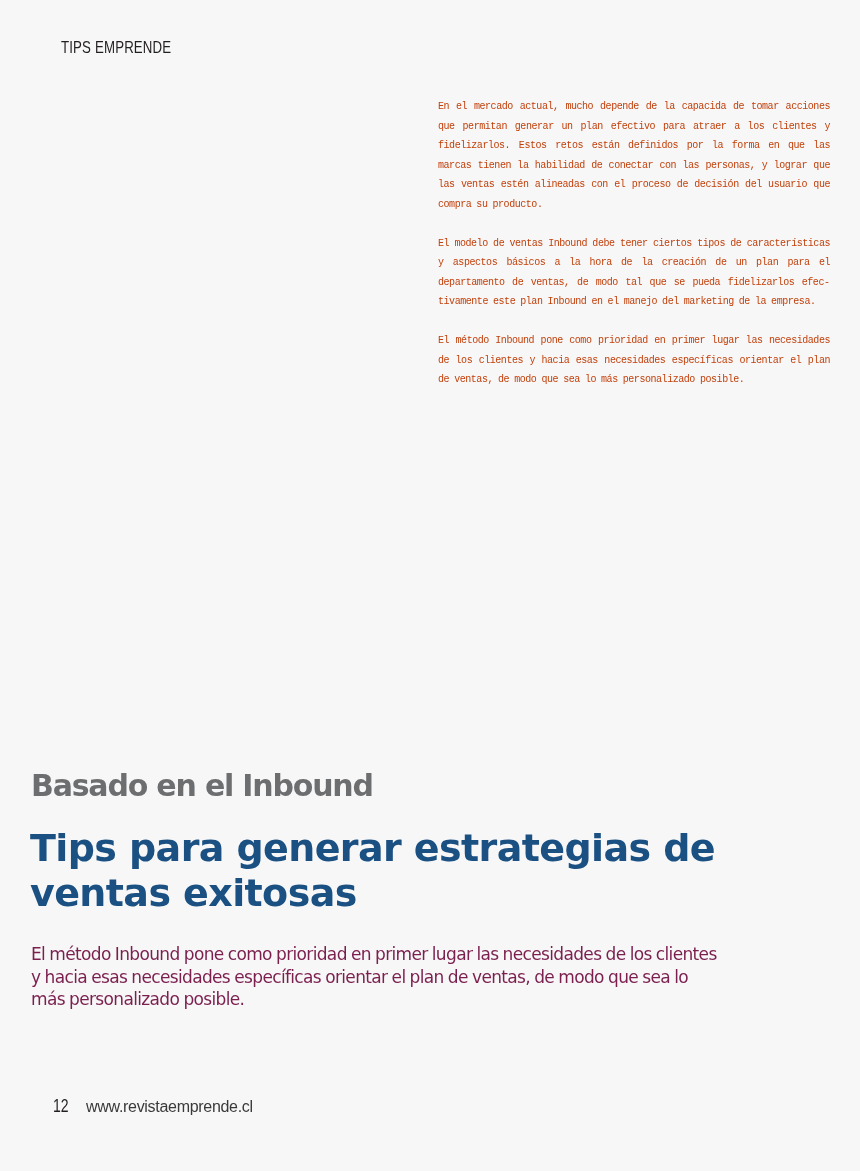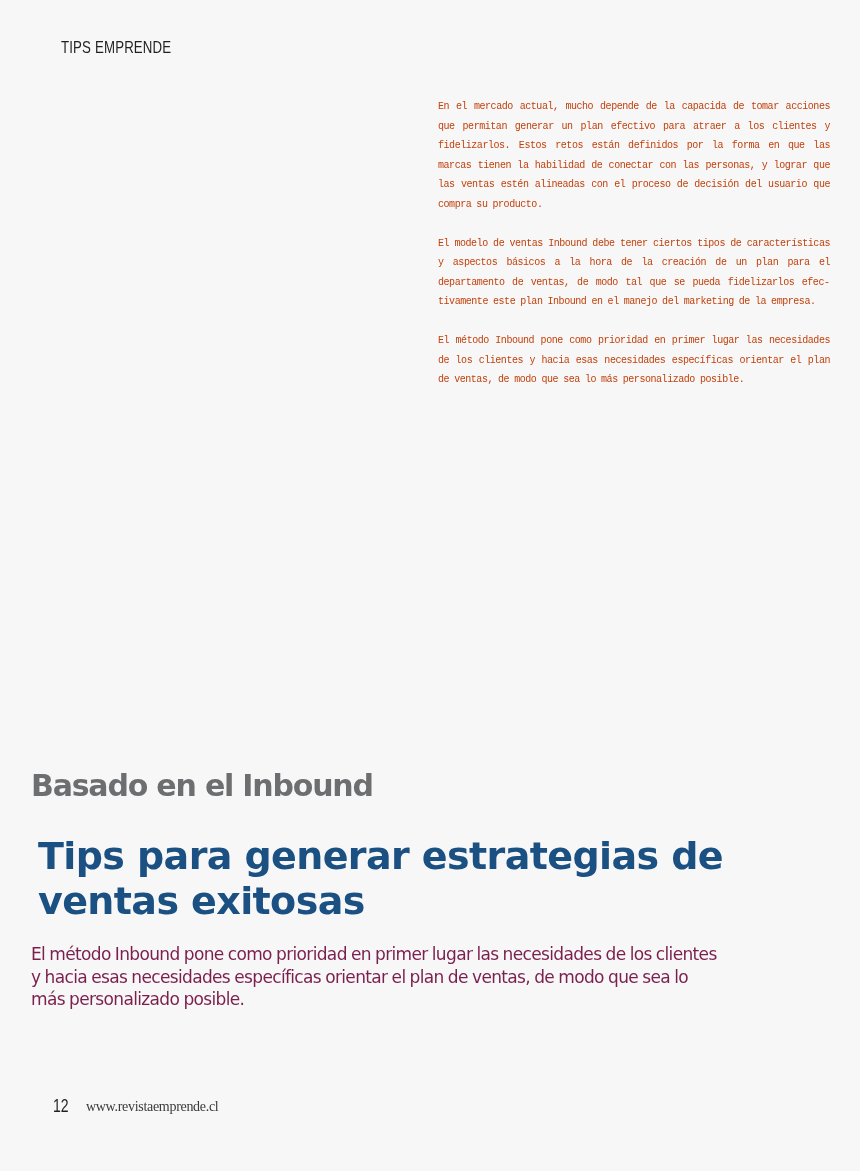--- a/index.html
+++ b/index.html
@@ -53,21 +53,21 @@
       font-size: 30px;
       color: #6d6e70;
       letter-spacing: -1.2px;
       white-space: nowrap;
     }
     .headline {
       position: absolute;
       left: 30px;
       top: 826px;
       width: 700px;
-      margin: 8px;
+      margin: 0;
       font-family: "DejaVu Sans", sans-serif;
       font-weight: bold;
       font-size: 38px;
       line-height: 45px;
       color: #1b5083;
       letter-spacing: -0.6px;
     }
     .lead {
       position: absolute;
       left: 31px;
@@ -92,22 +92,22 @@
     .page-number {
       font-family: "Liberation Sans", sans-serif;
       font-size: 18px;
       color: #231f20;
       transform: scaleX(0.78);
       transform-origin: left;
       display: inline-block;
       width: 15px;
     }
     .site-url {
-      font-family: Liberation Serif, serif;
-      font-size: 14px;
+      font-family: Liberation Sans, sans-serif;
+      font-size: 16px;
       color: #3a3a3a;
       letter-spacing: -0.3px;
     }
   </style>
 </head>
 <body>
 
 <div class="section-tag">TIPS EMPRENDE</div>
 
 <div class="body-col">

